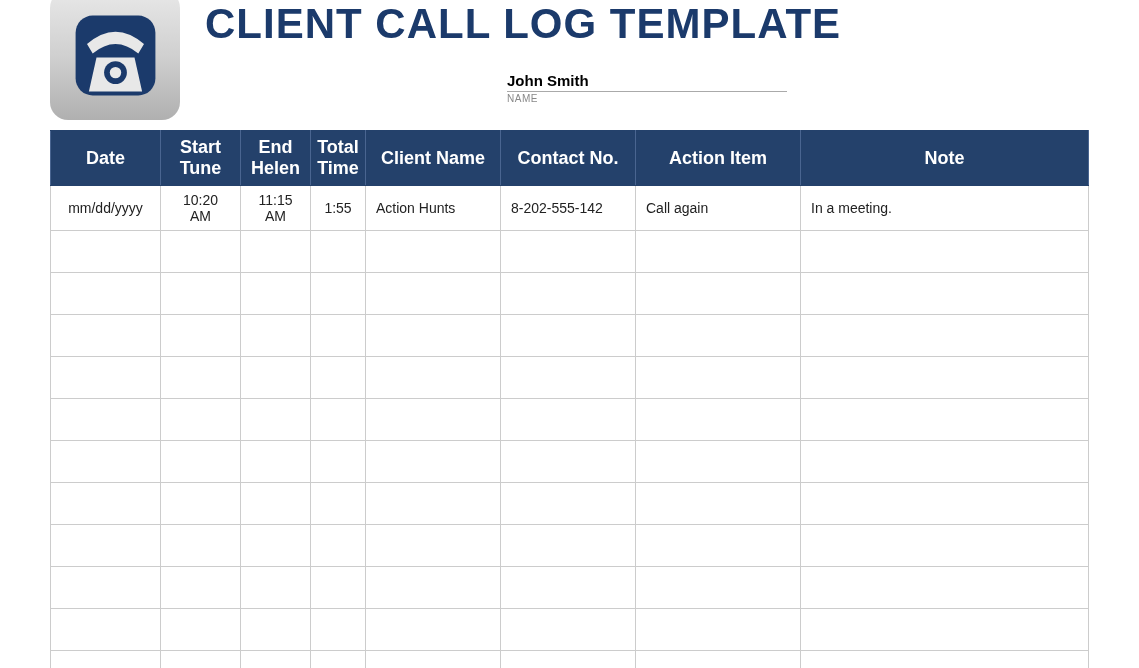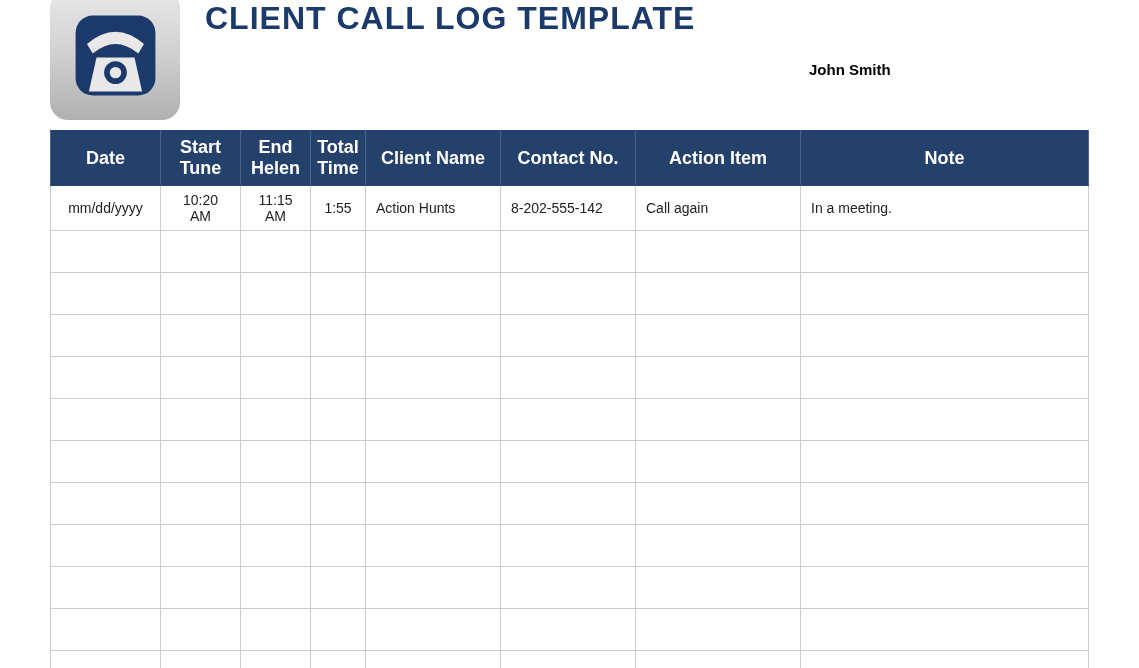--- a/index.html
+++ b/index.html
@@ -33,28 +33,28 @@
     .phone-icon svg {
       width: 95px;
       height: 95px;
     }
     .header-text {
       flex: 1;
       padding-top: 0;
     }
     .title {
       color: #1b3a6b;
-      font-size: 32px;
+      font-size: 42px;
       font-weight: 900;
       letter-spacing: 1px;
       margin-bottom: 24px;
     }
     .meta-row {
       display: flex;
-      justify-content: flex-end;
+      justify-content: center;
       width: 100%;
     }
     .meta-block {
       display: flex;
       flex-direction: column;
     }
     .meta-value {
       font-weight: 700;
       font-size: 15px;
       color: #000;
@@ -130,20 +130,21 @@
       <path d="M 30 52 L 70 52 L 78 88 L 22 88 Z" fill="#e8e8e8"></path>
       <circle cx="50" cy="68" r="12" fill="#1b3a6b"></circle>
       <circle cx="50" cy="68" r="6" fill="#e8e8e8"></circle>
     </svg>
   </div>
   <div class="header-text">
     <h1 class="title">CLIENT CALL LOG TEMPLATE</h1>
     <div class="meta-row">
       <div class="meta-block meta-left">
         <div class="meta-value">John Smith</div>
+        <div class="meta-label">NAME</div>
       </div>
     </div>
   </div>
 </div>
 
 <table>
   <colgroup>
     <col class="col-date">
     <col class="col-start">
     <col class="col-end">

